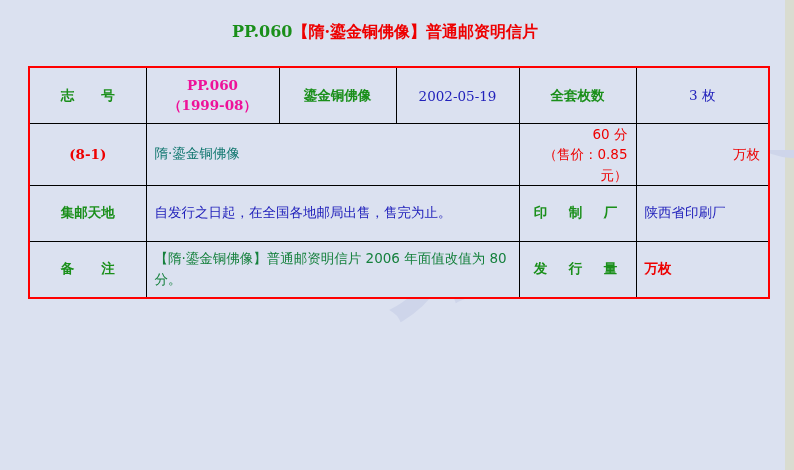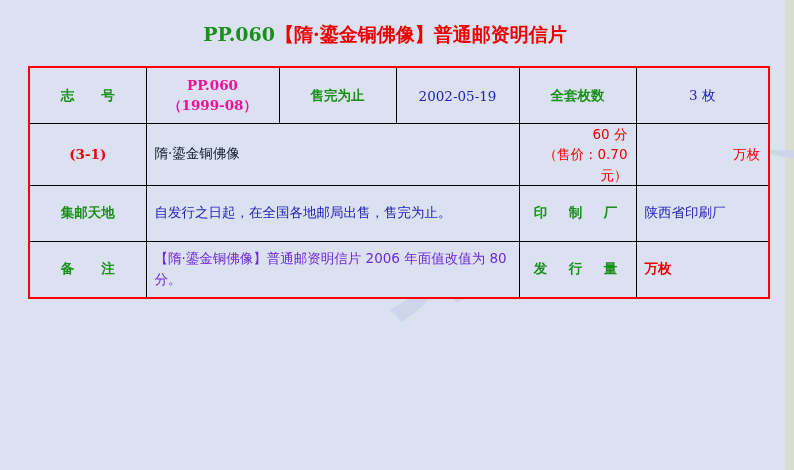--- a/index.html
+++ b/index.html
@@ -35,21 +35,21 @@
     transform-origin:left top;
     white-space:nowrap;
     font-family:"DejaVu Sans",sans-serif;
   }
   .content{position:relative;z-index:2;}
 
   .title{
     position:absolute;
     left:0;top:22px;width:770px;
     text-align:center;
-    font-size:19px;
+    font-size:16px;
     font-weight:bold;
     font-family:"DejaVu Serif","Liberation Serif",serif;
     white-space:nowrap;
   }
   .title .code{color:#1a8f1a;}
   .title .name{color:#ee0000;}
 
   table.spec{
     position:absolute;
     left:28px;top:66px;
@@ -103,41 +103,41 @@
     line-height:1.45;
   }
   .red-c{
     color:#ee0000;
     font-weight:bold;
     text-align:center;
     font-family:"DejaVu Serif","Liberation Serif",serif;
     font-size:13px;
   }
   .red-l{
-    color:#0f172a;
+    color:#0f766e;
     text-align:left;
     font-family:"DejaVu Sans",sans-serif;
     font-size:13.5px;
   }
   .red-r{
     color:#ee0000;
     text-align:right;
     font-family:"DejaVu Sans",sans-serif;
     font-size:13px;
     line-height:1.5;
   }
   .red-b{
     color:#ee0000;
     font-weight:bold;
     text-align:left;
     font-family:"DejaVu Sans",sans-serif;
     font-size:13px;
   }
   .note{
-    color:#6d28d9;
+    color:#15803d;
     text-align:left;
     font-family:"DejaVu Sans",sans-serif;
     font-size:13px;
     line-height:1.6;
   }
   .sp2{letter-spacing:0.3em;padding-left:0.3em;}
 </style>
 </head>
 <body>
 
@@ -163,32 +163,32 @@
           <col class="c6">
       </colgroup>
       <tbody>
 
         <tr>
           <td class="lbl">志　　号</td>
           <td class="pink">
             <div>PP.060</div>
             <div>（1999-08）</div>
           </td>
-          <td class="lbl">售完为止</td>
+          <td class="lbl">鎏金铜佛像</td>
           <td class="val-serif">2002-05-19</td>
           <td class="lbl">全套枚数</td>
           <td class="val-serif">3 枚</td>
         </tr>
 
         <tr>
-          <td class="red-c">(3-1)</td>
+          <td class="red-c">(8-1)</td>
           <td class="red-l" colspan="3">隋·鎏金铜佛像</td>
           <td class="red-r">
             <div>60 分</div>
-            <div>（售价：0.70 元）</div>
+            <div>（售价：0.85 元）</div>
           </td>
           <td class="red-r">万枚</td>
         </tr>
 
 
 
         <tr>
           <td class="lbl">集邮天地</td>
           <td class="val" colspan="3">自发行之日起，在全国各地邮局出售，售完为止。</td>
           <td class="lbl sp2">印　制　厂</td>

